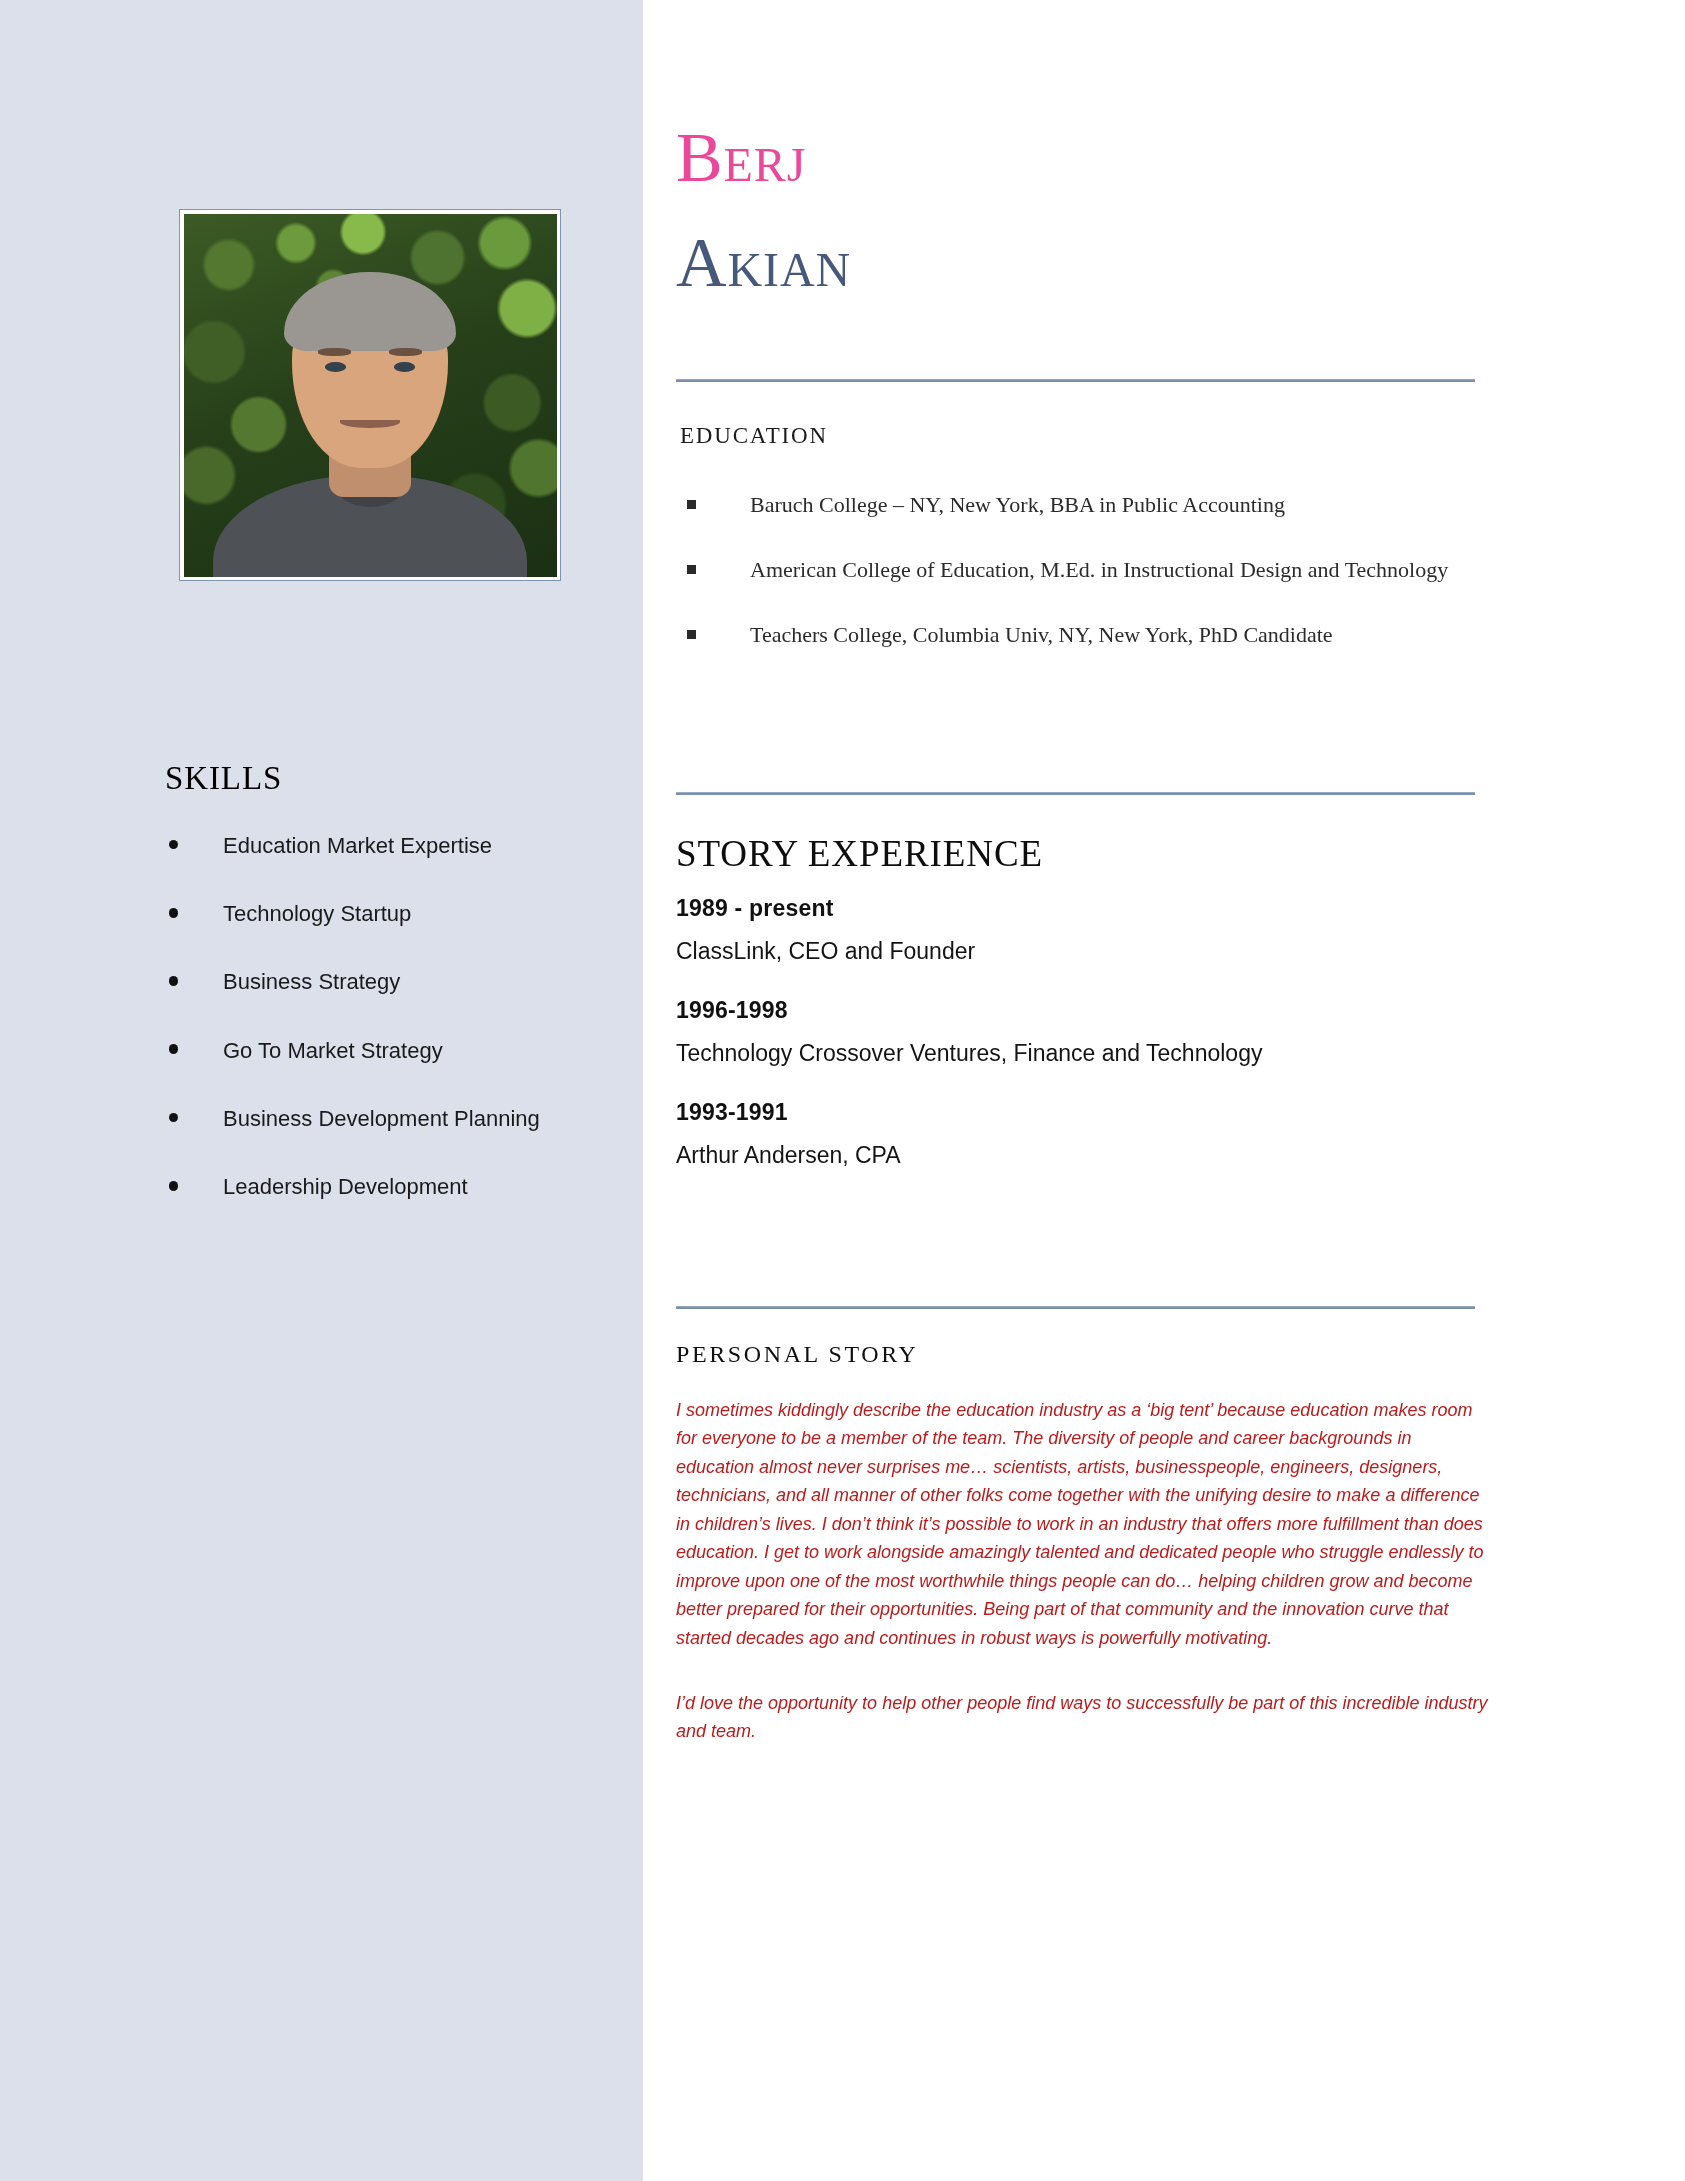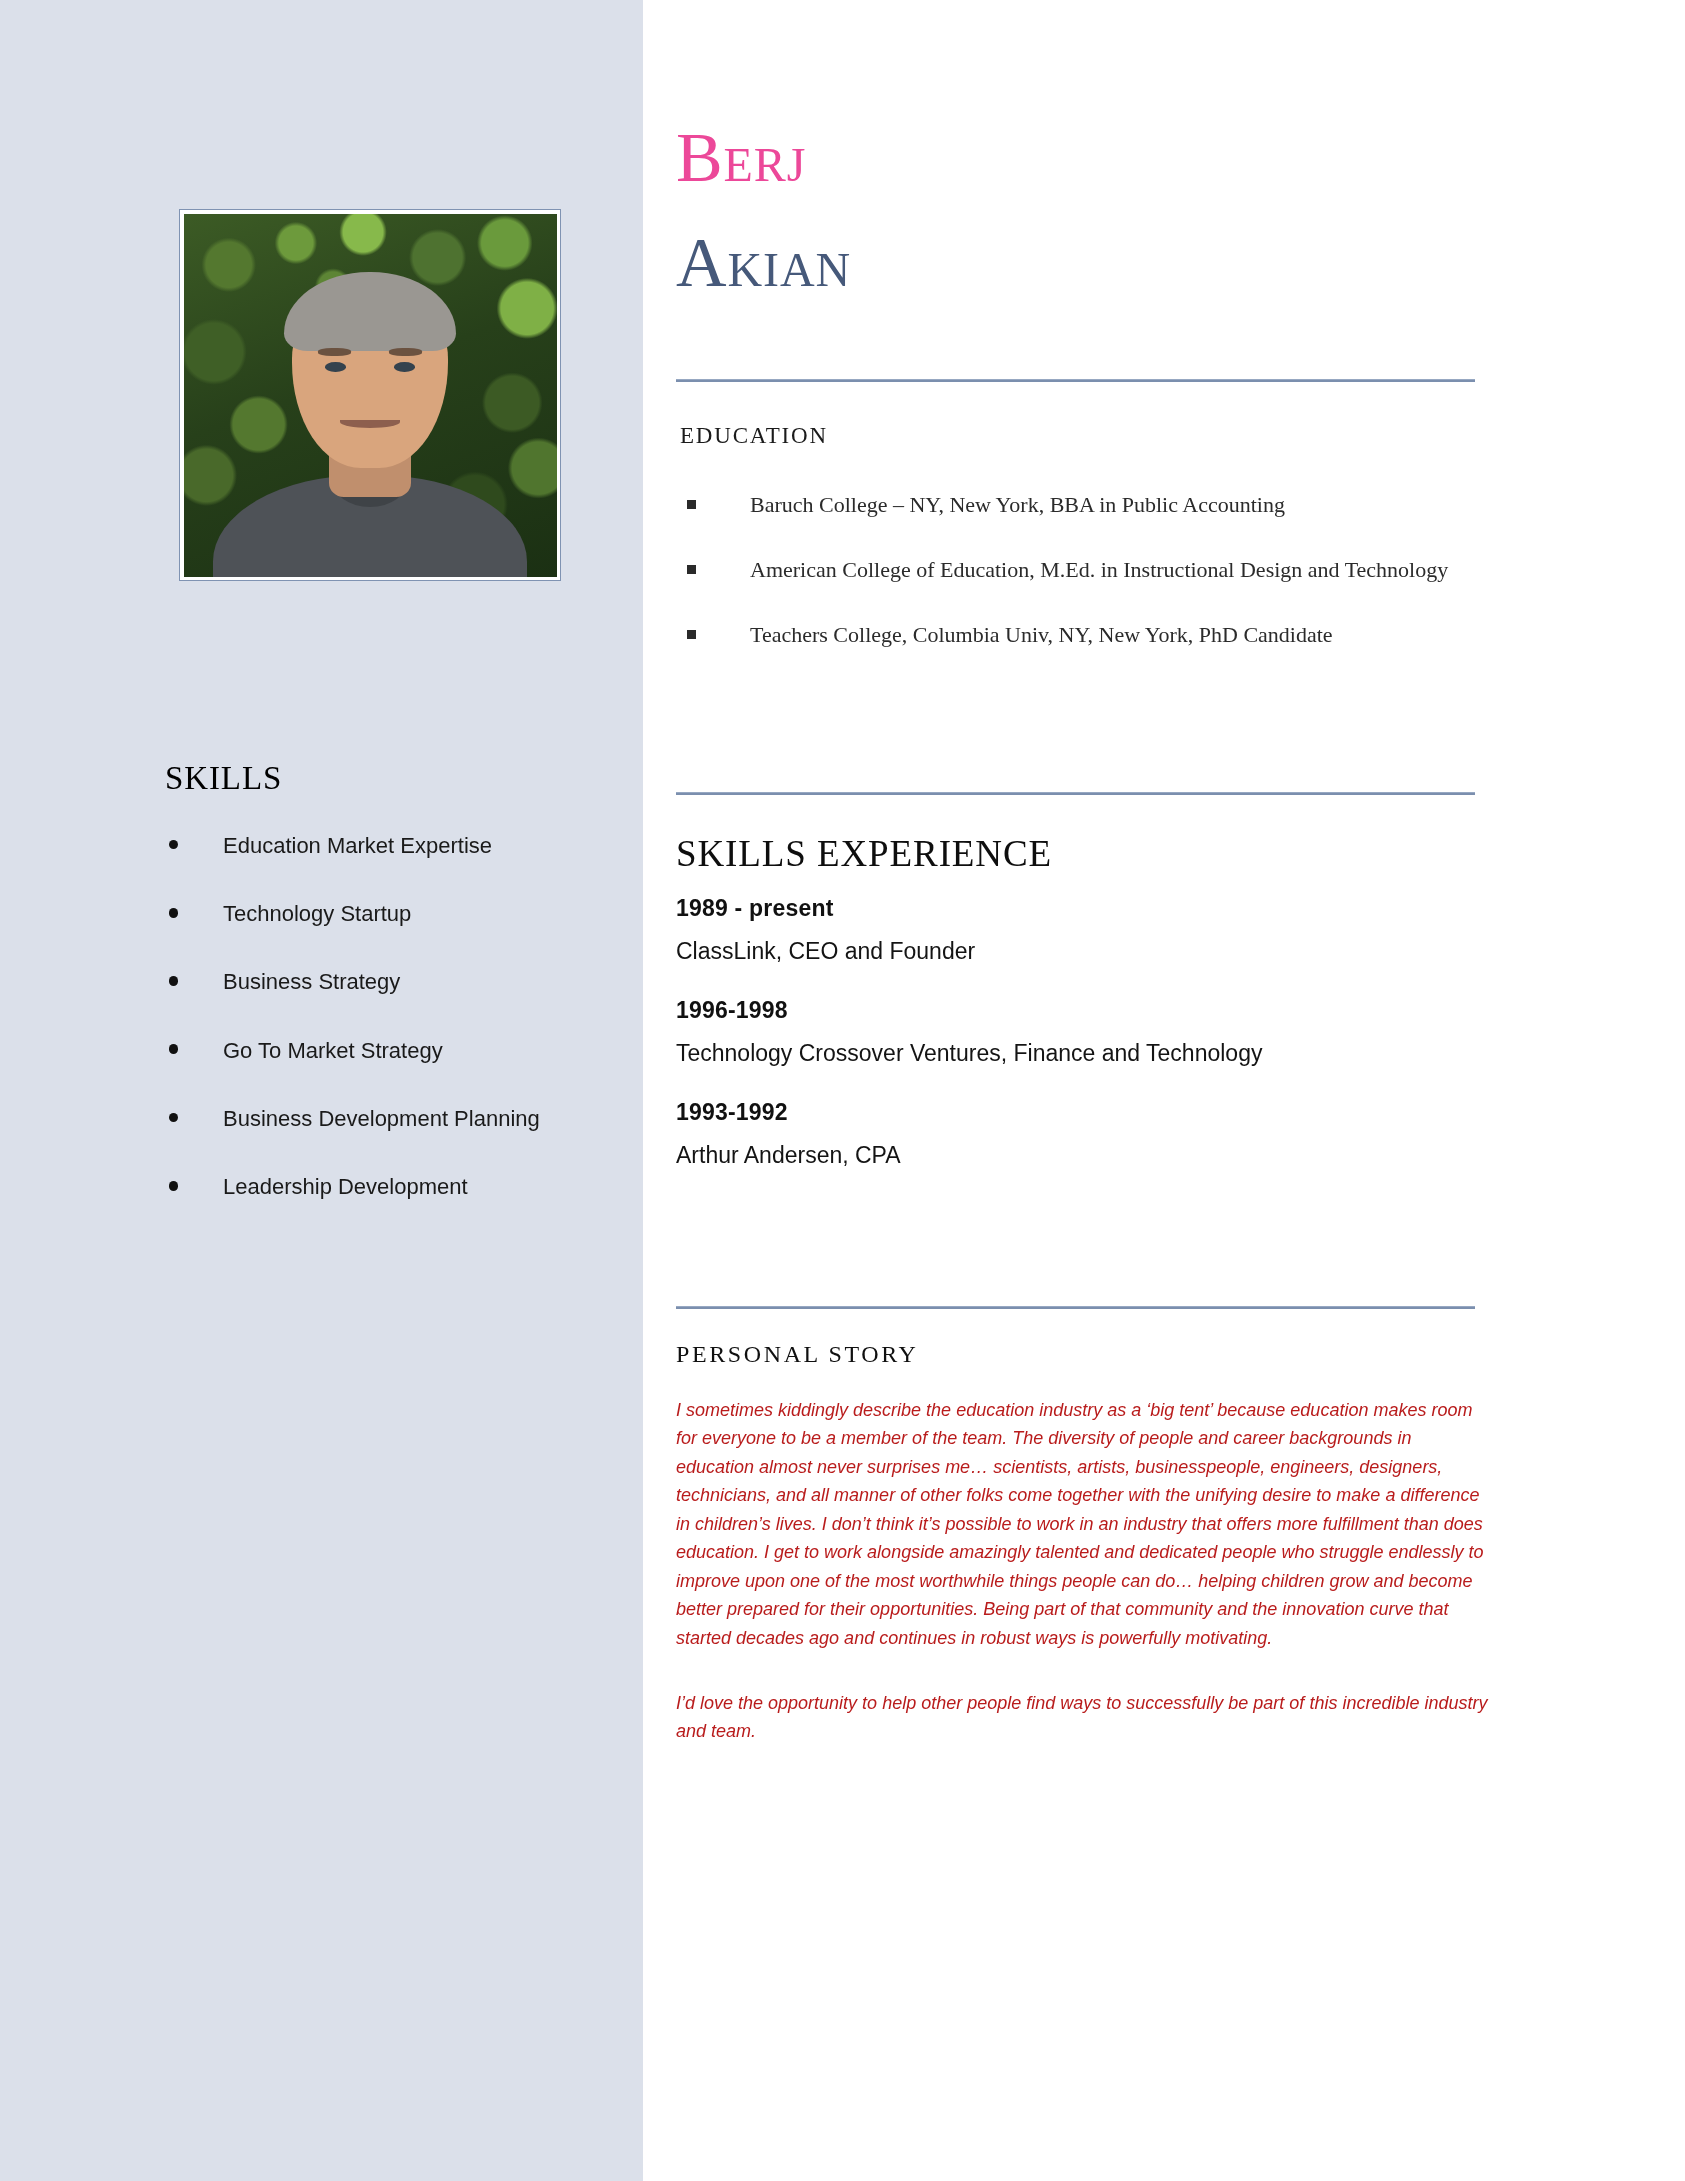--- a/index.html
+++ b/index.html
@@ -391,32 +391,32 @@
         <span>American College of Education, M.Ed. in Instructional Design and Technology</span>
       </li>
       <li>
         <span class="sq"></span>
         <span>Teachers College, Columbia Univ, NY, New York, PhD Candidate</span>
       </li>
     </ul>
 
     <div class="rule rule-2"></div>
 
-    <h2 class="career-title">SKILLS EXPERIENCE</h2>
+    <h2 class="career-title">STORY EXPERIENCE</h2>
     <div class="career-list">
       <div class="job">
         <p class="period">1989 - present</p>
         <p class="role">ClassLink, CEO and Founder</p>
       </div>
       <div class="job">
         <p class="period">1996-1998</p>
         <p class="role">Technology Crossover Ventures, Finance and Technology</p>
       </div>
       <div class="job">
-        <p class="period">1993-1992</p>
+        <p class="period">1993-1991</p>
         <p class="role">Arthur Andersen, CPA</p>
       </div>
     </div>
 
     <div class="rule rule-3"></div>
 
     <h2 class="story-title">PERSONAL STORY</h2>
     <div class="story-body">
       <p>I sometimes kiddingly describe the education industry as a ‘big tent’ because education makes room for everyone to be a member of the team. The diversity of people and career backgrounds in education almost never surprises me… scientists, artists, businesspeople, engineers, designers, technicians, and all manner of other folks come together with the unifying desire to make a difference in children’s lives. I don’t think it’s possible to work in an industry that offers more fulfillment than does education. I get to work alongside amazingly talented and dedicated people who struggle endlessly to improve upon one of the most worthwhile things people can do… helping children grow and become better prepared for their opportunities. Being part of that community and the innovation curve that started decades ago and continues in robust ways is powerfully motivating.</p>
       <p>I’d love the opportunity to help other people find ways to successfully be part of this incredible industry and team.</p>

